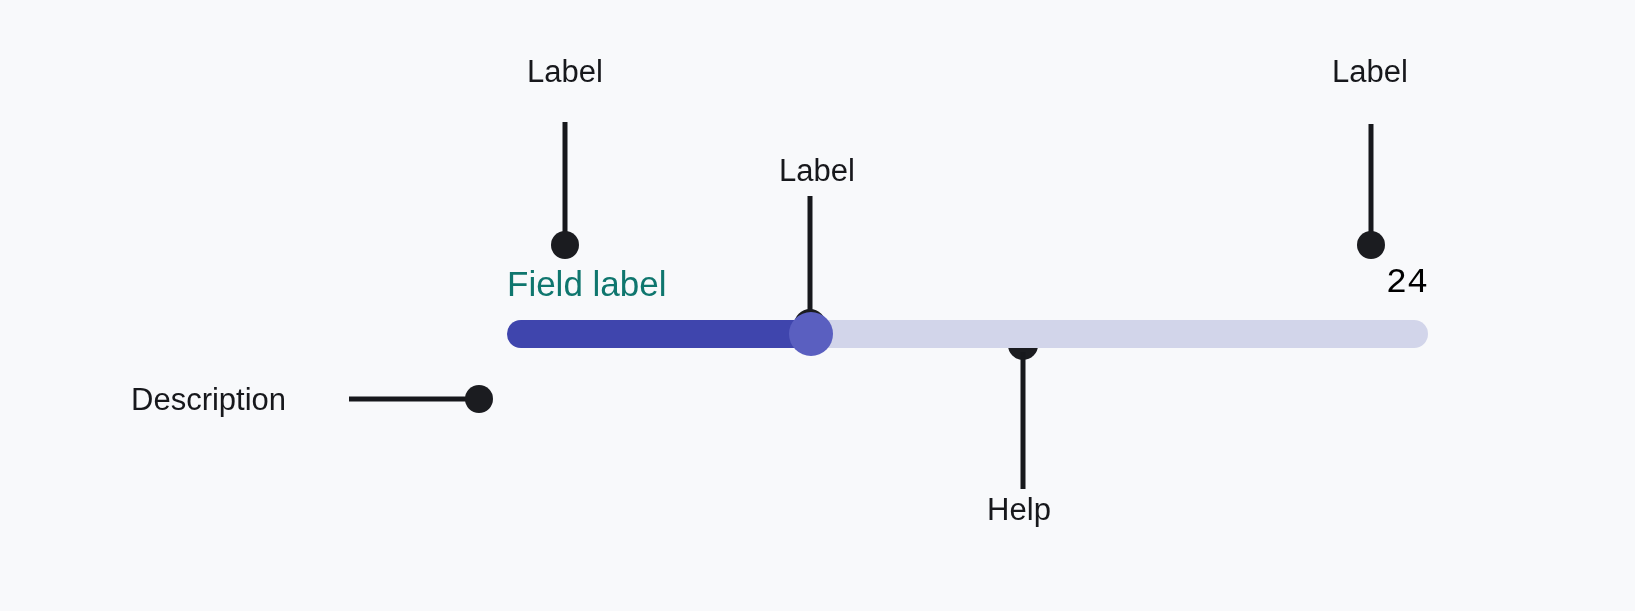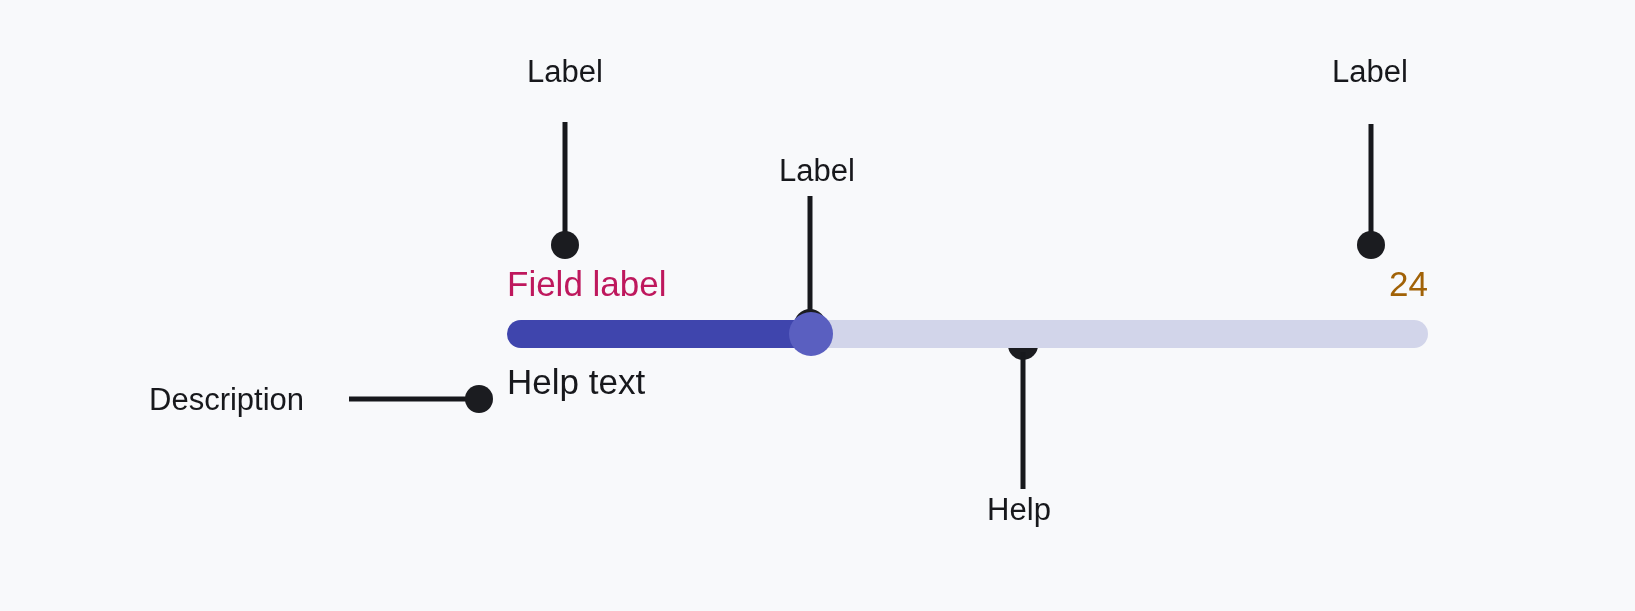--- a/index.html
+++ b/index.html
@@ -43,32 +43,32 @@
   
   #slider-field {
     position: absolute;
     left: 507px;
     top: 264px;
     width: 921px;
   }
   #field-label {
     font-size: 35px;
     line-height: 1.12;
-    color: #be185d;
+    color: #0f766e;
     white-space: nowrap;
     font-family: "Liberation Sans", "DejaVu Sans", sans-serif;
   }
   #output-value {
     position: absolute;
     right: 0;
     top: 0;
     font-size: 35px;
     line-height: 1.12;
-    color: #a16207;
-    font-family: Liberation Sans, sans-serif;
+    color: #000000;
+    font-family: Liberation Mono, monospace;
   }
   #slider-track-wrap {
     position: relative;
     margin-top: 17px;
     width: 921px;
     height: 28px;
   }
   #slider-track {
     position: absolute;
     left: 0;
@@ -129,30 +129,29 @@
   </svg>
 
   <div class="callout center" style="left:565px; top:56px;">Label</div>
 
   <div class="callout center" style="left:817px; top:155px;">Label</div>
 
   <div class="callout center" style="left:1370px; top:56px;">Label</div>
 
   <div class="callout center" style="left:1019px; top:494px;">Help</div>
 
-  <div class="callout" style="left:149px; top:384px;">Description</div>
+  <div class="callout" style="left:131px; top:384px;">Description</div>
 
   <div id="slider-field">
 
     <div id="field-label">Field label</div>
 
     <div id="output-value">24</div>
 
     <div id="slider-track-wrap">
       <div id="slider-track" style="background: rgb(210, 213, 234);"></div>
       <div id="slider-fill" style="width: 303.93px; background: rgb(63, 69, 173);"></div>
       <div id="slider-thumb" style="left: 303.93px; background: rgb(90, 95, 192);"></div>
     </div>
 
-    <div id="help-text">Help text</div>
   </div>
 
 </div>
 
 </body></html>

